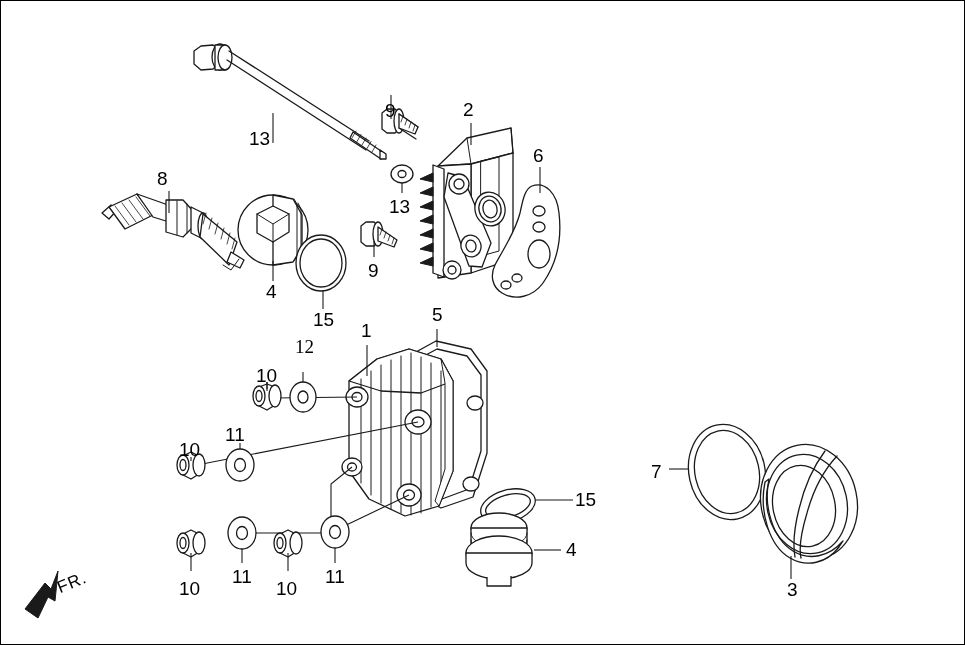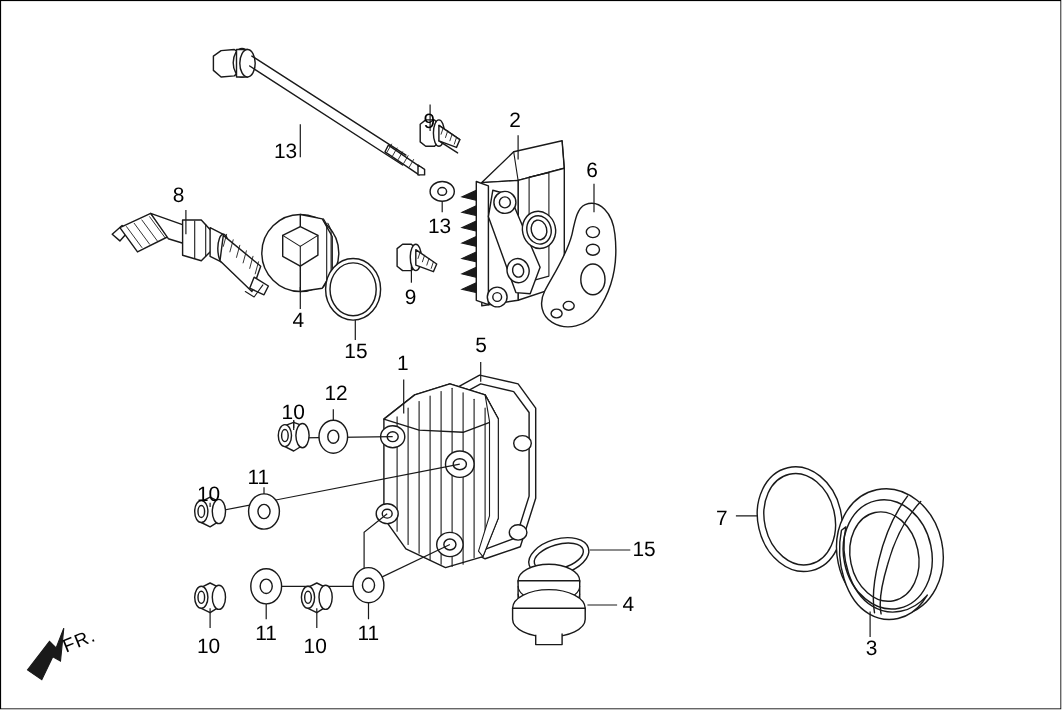--- a/index.html
+++ b/index.html
@@ -390,21 +390,21 @@
   <div class="callout" style="left:462px; top:99px;">2</div>
   <div class="callout" style="left:532px; top:145px;">6</div>
   <div class="callout" style="left:388px; top:196px;">13</div>
   <div class="callout" style="left:156px; top:168px;">8</div>
   <div class="callout" style="left:265px; top:281px;">4</div>
   <div class="callout" style="left:312px; top:309px;">15</div>
   <div class="callout" style="left:367px; top:260px;">9</div>
   <div class="callout" style="left:360px; top:320px;">1</div>
   <div class="callout" style="left:431px; top:304px;">5</div>
   <div class="callout" style="left:255px; top:365px;">10</div>
-  <div class="callout" style="left:294px; top:348px;">12</div>
+  <div class="callout" style="left:294px; top:336px;font-family:Liberation Serif, serif;">12</div>
   <div class="callout" style="left:178px; top:439px;">10</div>
   <div class="callout" style="left:224px; top:424px;">11</div>
   <div class="callout" style="left:178px; top:578px;">10</div>
   <div class="callout" style="left:231px; top:566px;">11</div>
   <div class="callout" style="left:275px; top:578px;">10</div>
   <div class="callout" style="left:324px; top:566px;">11</div>
   <div class="callout" style="left:574px; top:489px;">15</div>
   <div class="callout" style="left:565px; top:539px;">4</div>
   <div class="callout" style="left:650px; top:461px;">7</div>
   <div class="callout" style="left:786px; top:579px;">3</div>

